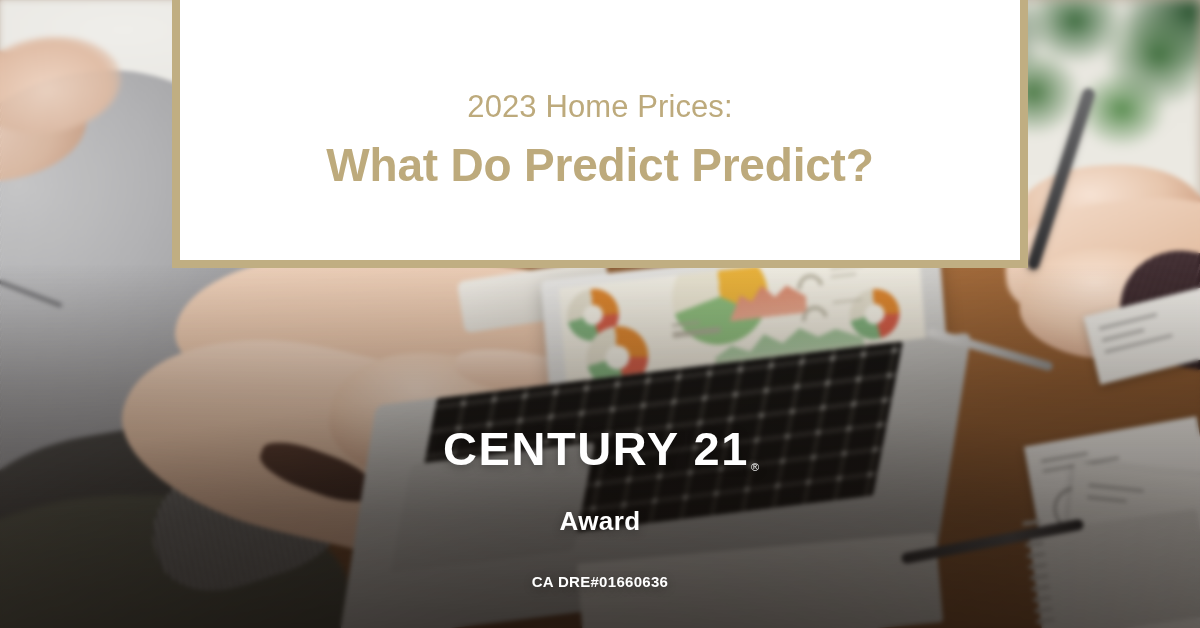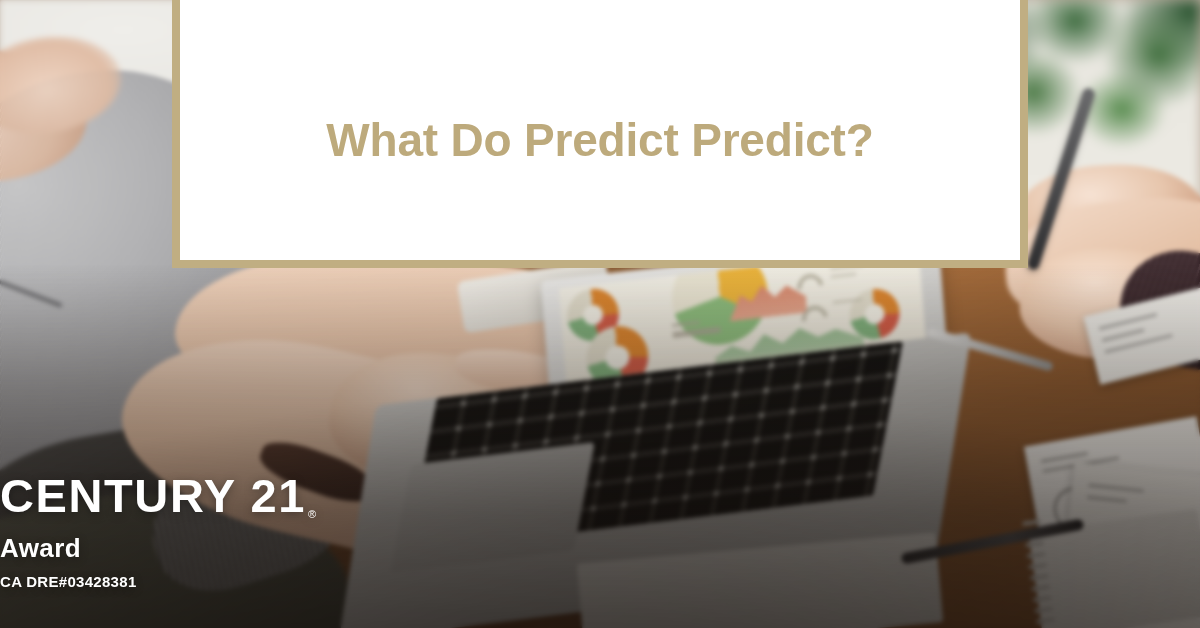--- a/index.html
+++ b/index.html
@@ -351,35 +351,35 @@
     color:#bdaa7c;
     font-size:46px;
     font-weight:700;
     letter-spacing:-.2px;
     line-height:1.1;
   }
 
   
   .brand{
     position:absolute; left:0; right:0; bottom:38px;
-    display:flex; flex-direction:column; align-items:flex-start;
-    color:#fff; text-align:center;
+    display:flex; flex-direction:column; align-items:center;
+    color:#fff; text-align:center;gap:27px;
   }
   .brand-name{
     font-size:47px; font-weight:700; letter-spacing:1.6px;
     line-height:1; position:relative; display:inline-block;
     text-shadow:0 2px 10px rgba(0,0,0,.35);
   }
   .brand-reg{
     font-size:11px; font-weight:400; vertical-align:bottom;
     position:relative; top:1px; left:2px; letter-spacing:0;
   }
   .brand-sub{
     font-size:26px; font-weight:600; letter-spacing:.4px;
-    margin-top:14px; text-shadow:0 2px 8px rgba(0,0,0,.35);
+    margin-top:7px; text-shadow:0 2px 8px rgba(0,0,0,.35);
   }
   .brand-dre{
     font-size:15px; font-weight:700; letter-spacing:.3px;
     margin-top:9px; text-shadow:0 2px 8px rgba(0,0,0,.35);
   }
 </style>
 </head>
 <body>
 
 <div class="canvas">
@@ -471,22 +471,23 @@
 
     <div class="notebook"></div>
     <div class="spiral"></div>
     <div class="pen-desk2"></div>
 
     <div class="photo-blur"></div>
     <div class="overlay-dark"></div>
   </div>
 
   <div class="card">
+    <div class="card-kicker">2023 Home Prices:</div>
     <div class="card-headline">What Do Predict Predict?</div>
   </div>
 
   <div class="brand">
     <div class="brand-name"><span>CENTURY 21</span><span class="brand-reg">®</span></div>
     <div class="brand-sub">Award</div>
-    <div class="brand-dre">CA DRE#03428381</div>
+    <div class="brand-dre">CA DRE#01660636</div>
   </div>
 
 </div>
 
 </body></html>

